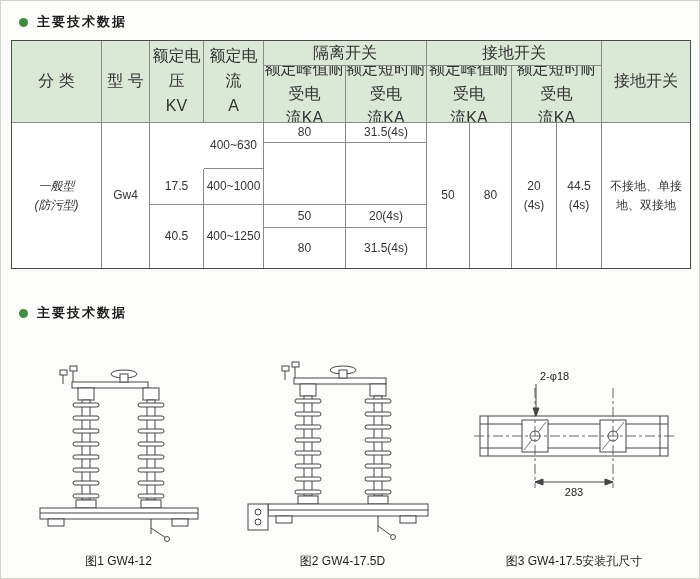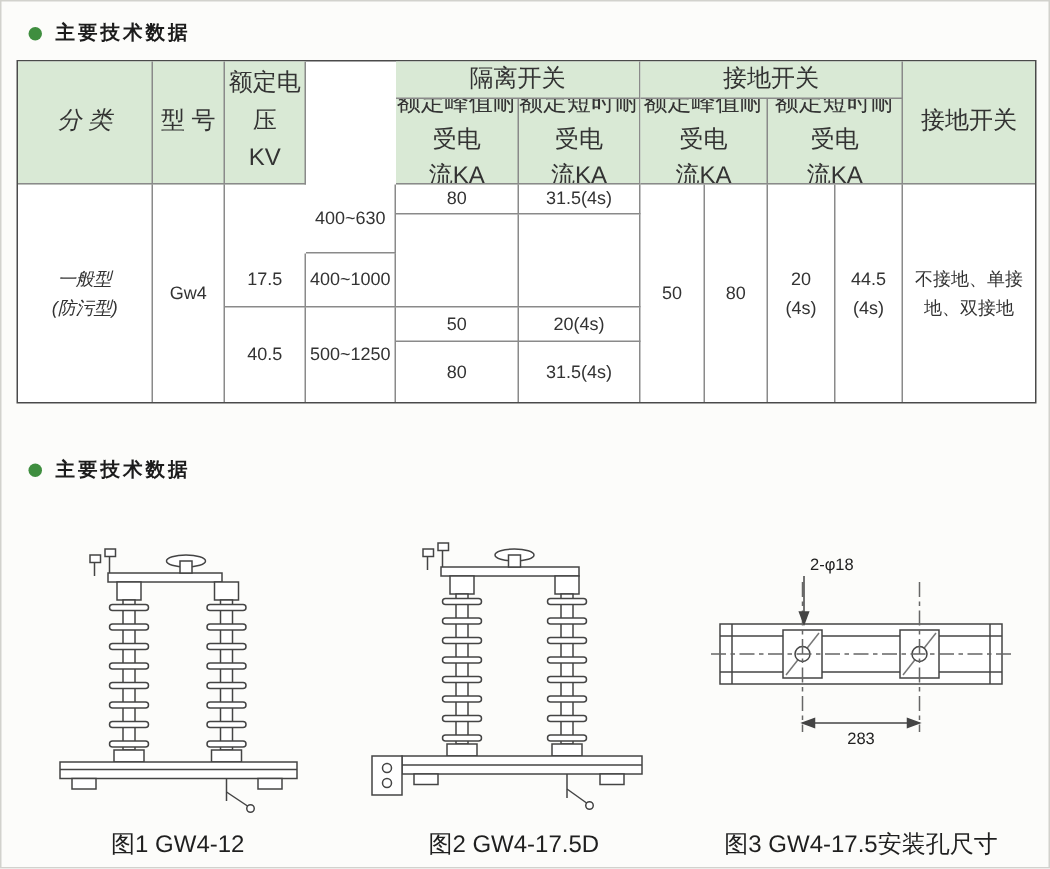--- a/index.html
+++ b/index.html
@@ -40,47 +40,51 @@
   .no-br { border-right: none; }
   .no-bb { border-bottom: none; }
   .gap-lines { gap: 0; font-style: italic; }
 
   .figs {
     display: flex; justify-content: space-between;
     padding: 0 25px; margin-top: 36px;
   }
   .fig { display: flex; flex-direction: column; align-items: center; }
   .fig svg { display: block; }
-  .fig-caption { margin-top: 5px; font-size: 16px; color: #1f1f1f; }
+  .fig-caption { margin-top: 5px; font-size: 12px; color: #1f1f1f; }
   svg text { font-family: "Liberation Sans", "DejaVu Sans", sans-serif; }
 </style>
 </head>
 <body>
 
 <div class="page">
 
   
   <div class="section-title">
     <span class="bullet"></span>
     <span>主要技术数据</span>
   </div>
 
   
   <div class="tech-table">
 
-    <div class="cell hd" style="grid-column:1; grid-row:1/3;font-style:italic;">
+    <div class="cell hd" style="grid-column:1; grid-row:1/3;">
         <span>分 类</span>
       </div>
     <div class="cell hd" style="grid-column:2; grid-row:1/3;">
         <span>型 号</span>
       </div>
     <div class="cell hd" style="grid-column:3; grid-row:1/3;">
       <span>额定电压</span>
       <span>KV</span>
     </div>
+    <div class="cell hd" style="grid-column:4; grid-row:1/3;">
+      <span>额定电流</span>
+      <span>A</span>
+    </div>
     <div class="cell hd" style="grid-column:5/7; grid-row:1;">
         <span>隔离开关</span>
       </div>
     <div class="cell hd" style="grid-column:7/11; grid-row:1;">
         <span>接地开关</span>
       </div>
     <div class="cell hd no-br" style="grid-column:11; grid-row:1/3;">
         <span>接地开关</span>
       </div>
 
@@ -116,21 +120,21 @@
         <span>40.5</span>
       </div>
 
     <div class="cell" style="grid-column:4; grid-row:3/5;">
         <span>400~630</span>
       </div>
     <div class="cell" style="grid-column:4; grid-row:5;">
         <span>400~1000</span>
       </div>
     <div class="cell no-bb" style="grid-column:4; grid-row:6/8;">
-        <span>500~1250</span>
+        <span>400~1250</span>
       </div>
 
     <div class="cell" style="grid-column:5; grid-row:3;">
         <span>80</span>
       </div>
     <div class="cell" style="grid-column:6; grid-row:3;">
         <span>31.5(4s)</span>
       </div>
     <div class="cell" style="grid-column:5; grid-row:4/6;">
         <span></span>

